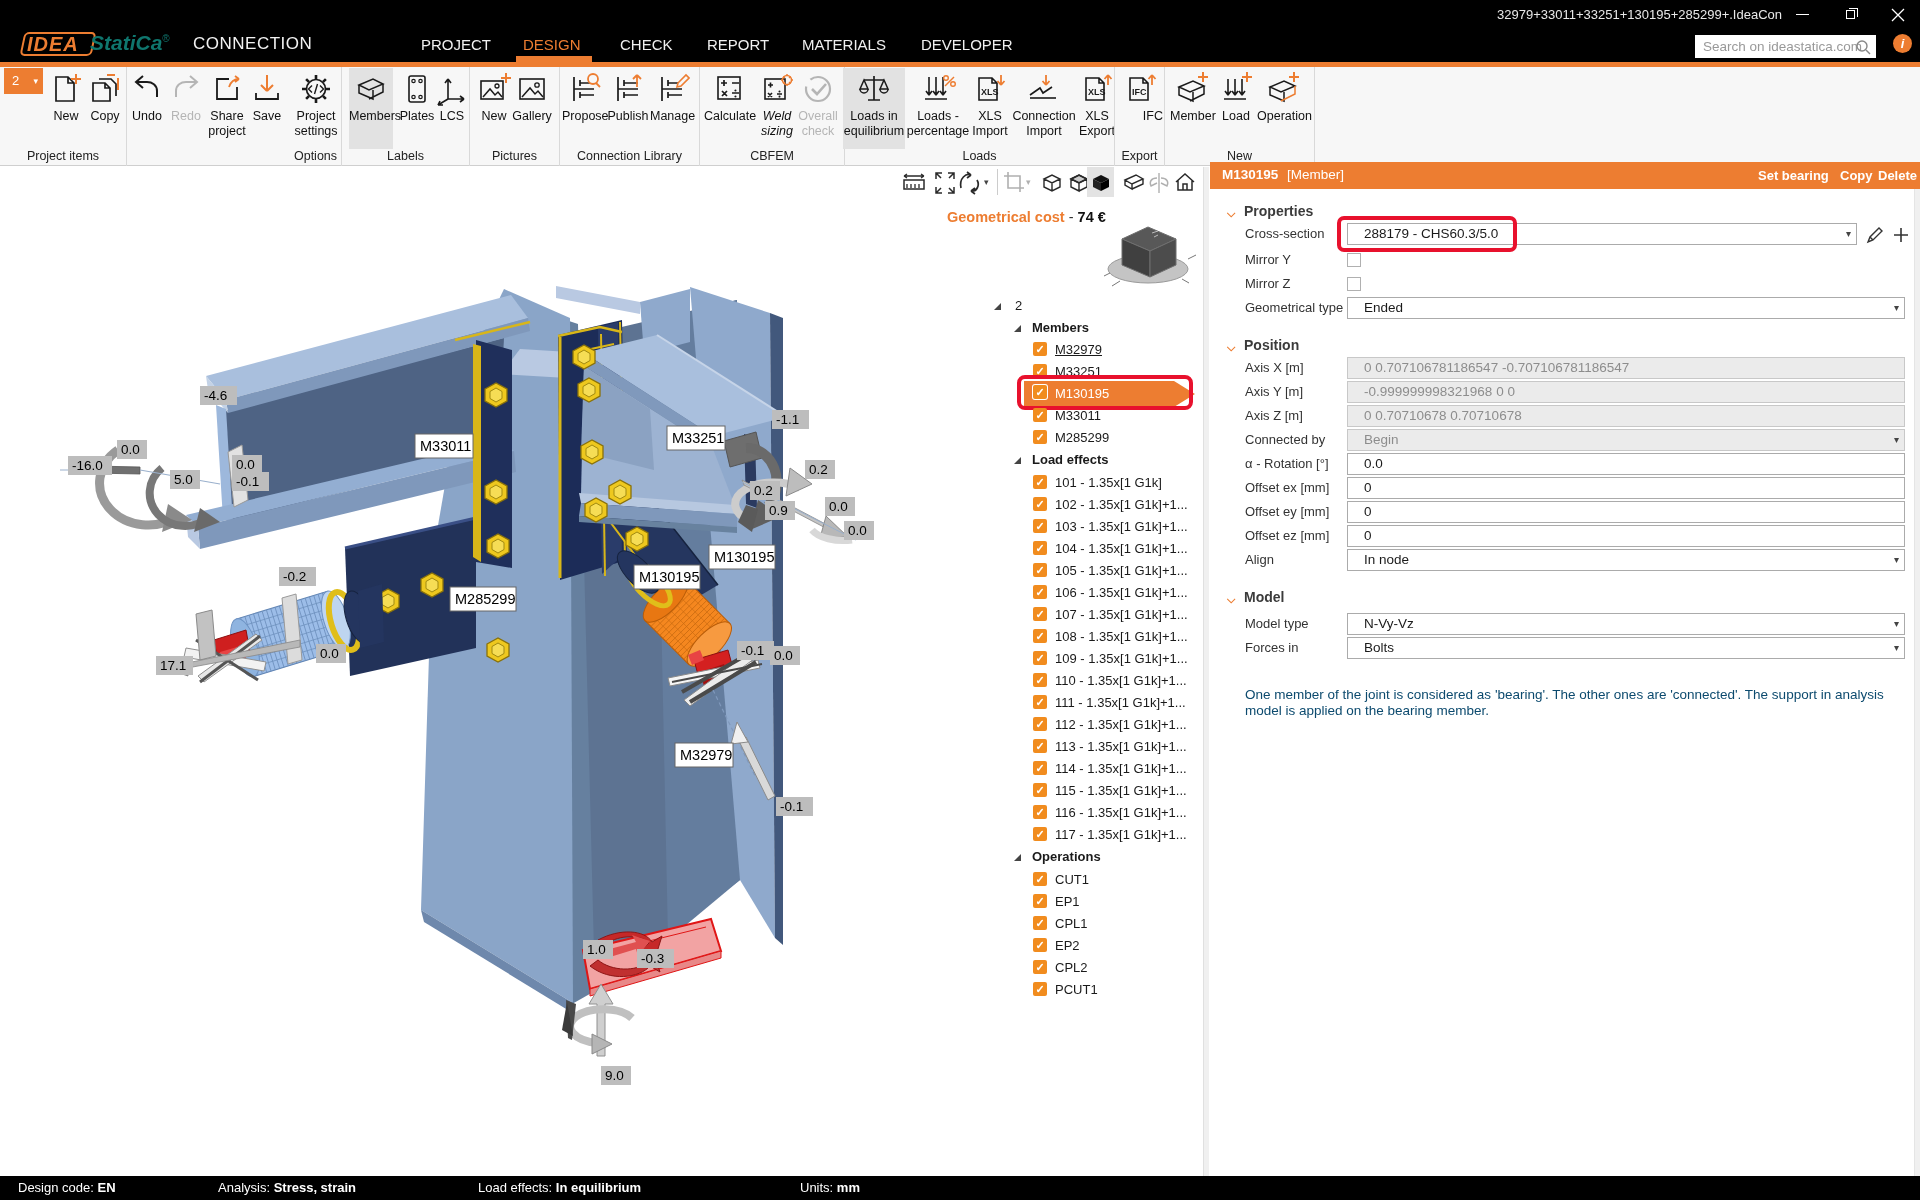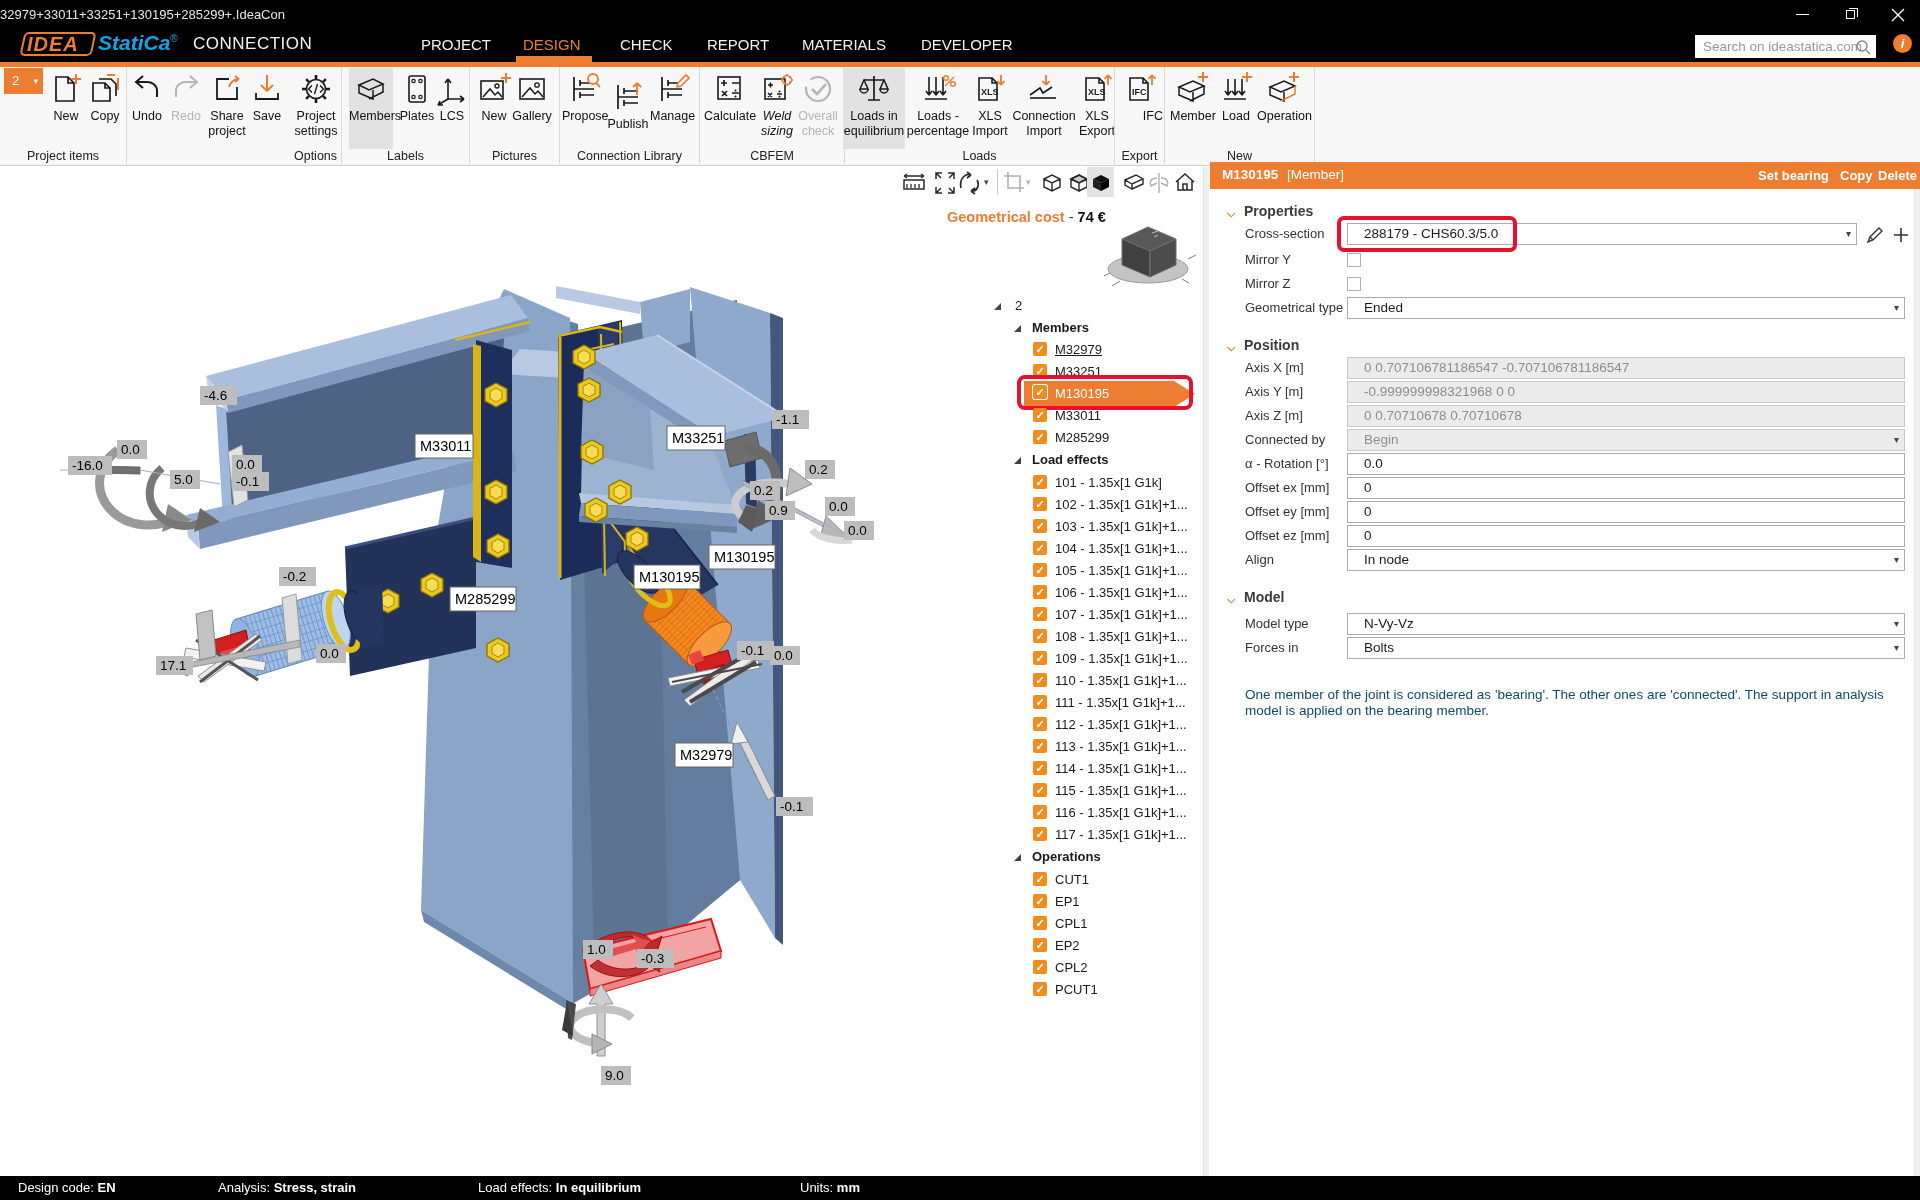--- a/index.html
+++ b/index.html
@@ -27,32 +27,32 @@
 .ddchev{position:absolute;right:5px;top:0;color:#444;font-size:10px;line-height:20px}
 .cbox{position:absolute;width:14px;height:14px;border:1px solid #b0b0b0;background:#fff}
 #statusbar{position:absolute;left:0;top:1176px;width:1920px;height:24px;background:#000;color:#fff;font-size:13px;line-height:24px}
 #tree{position:absolute;left:985px;top:296px;width:215px;font-size:13px;color:#1a1a1a}
 .titem{position:absolute;height:20px;line-height:20px;white-space:nowrap}
 .tcheck{position:absolute;width:14px;height:14px;background:#f18c1e;border-radius:2px;color:#fff;font-size:11px;line-height:14px;text-align:center;font-weight:bold}
 </style>
 </head>
 <body>
 <div id="titlebar">
-  <div class="abs" style="left:0;width:1782px;top:7px;text-align:left">32979+33011+33251+130195+285299+.IdeaCon</div>
+  <div class="abs" style="left:0;width:1782px;top:7px;text-align:right">32979+33011+33251+130195+285299+.IdeaCon</div>
   <div class="abs" style="left:1796px;top:14px;width:13px;height:1px;background:#fff"></div>
   <div class="abs" style="left:1846px;top:10px;width:9px;height:9px;border:1px solid #fff"></div>
   <div class="abs" style="left:1849px;top:8px;width:9px;height:9px;border-top:1px solid #fff;border-right:1px solid #fff"></div>
   <svg class="abs" style="left:1891px;top:8px" width="14" height="14">
       <path d="M1,1 L13,13 M13,1 L1,13" stroke="#fff" stroke-width="1.3"></path>
     </svg>
 </div>
 <div id="menubar">
   <div class="abs" style="left:22px;top:2px;width:72px;height:24px;border:2.5px solid #ED7D31;border-radius:5px;transform:skewX(-12deg);"></div>
   <div class="abs" style="left:27px;top:3px;color:#ED7D31;font-weight:bold;font-style:italic;font-size:20px;letter-spacing:1px">IDEA</div>
-  <div class="abs" style="left:98px;top:1px;color:#0ea5e9;font-weight:bold;font-style:italic;font-size:21px">StatiCa<span style="font-size:10px;position:relative;top:-8px;font-style:normal;font-weight:normal">®</span></div>
+  <div class="abs" style="left:90px;top:1px;color:#0f766e;font-weight:bold;font-style:italic;font-size:21px">StatiCa<span style="font-size:10px;position:relative;top:-8px;font-style:normal;font-weight:normal">®</span></div>
   <div class="abs" style="left:193px;top:4px;color:#f2f2f2;font-size:17px;letter-spacing:0.5px">CONNECTION</div>
   <div class="menuitem" style="left:421px">PROJECT</div>
   <div class="menuitem" style="left:523px;color:#ED7D31">DESIGN</div>
   <div class="abs" style="left:516px;top:26px;width:76px;height:6px;background:#ED7D31"></div>
   <div class="menuitem" style="left:620px">CHECK</div>
   <div class="menuitem" style="left:707px">REPORT</div>
   <div class="menuitem" style="left:802px">MATERIALS</div>
   <div class="menuitem" style="left:921px">DEVELOPER</div>
   <div class="abs" style="left:1695px;top:5px;width:181px;height:23px;background:#fff">
      <span style="position:absolute;left:8px;top:4px;color:#999;font-size:13.5px">Search on ideastatica.com</span>
@@ -131,21 +131,21 @@
         <path d="M8 26 l8-9 5 6 3-3 5 6" stroke="#1a1a1a" stroke-width="1.5"></path>
       </svg>Gallery</div>
 <div class="rgroup" style="left:470px;width:90px">
       <div class="glabel">Pictures</div>
     </div>
 <div class="rbtn" style="left:562px;width:44px;height:81px;"><svg width="36" height="36" viewBox="0 0 36 36" fill="none">
         <path d="M8 6 v24 M8 18 h20 M14 12 h14 M14 24 h14 M14 9 v6 M14 21 v6" stroke="#1a1a1a" stroke-width="1.7"></path>
         <circle cx="27" cy="8" r="5" stroke="#ED7D31" stroke-width="1.8" fill="#f7f7f7"></circle>
         <path d="M30 12 l4 4" stroke="#ED7D31" stroke-width="1.8"></path>
       </svg>Propose</div>
-<div class="rbtn" style="left:606px;width:44px;height:81px;margin-top:8px;"><svg width="36" height="36" viewBox="0 0 36 36" fill="none">
+<div class="rbtn" style="left:606px;width:44px;height:81px;"><svg width="36" height="36" viewBox="0 0 36 36" fill="none">
         <path d="M8 6 v24 M8 18 h20 M14 12 h14 M14 24 h14 M14 9 v6 M14 21 v6" stroke="#1a1a1a" stroke-width="1.7"></path>
         <path d="M27 16 V4 m0 0 l-4 4 m4-4 l4 4" stroke="#ED7D31" stroke-width="1.8"></path>
       </svg>Publish</div>
 <div class="rbtn" style="left:650px;width:44px;height:81px;"><svg width="36" height="36" viewBox="0 0 36 36" fill="none">
         <path d="M8 6 v24 M8 18 h20 M14 12 h14 M14 24 h14 M14 9 v6 M14 21 v6" stroke="#1a1a1a" stroke-width="1.7"></path>
         <path d="M24 12 l8-8 3 3 -8 8 -4 1 z" stroke="#ED7D31" stroke-width="1.6" fill="#f7f7f7"></path>
       </svg>Manage</div>
 <div class="rgroup" style="left:560px;width:140px">
       <div class="glabel">Connection Library</div>
     </div>

